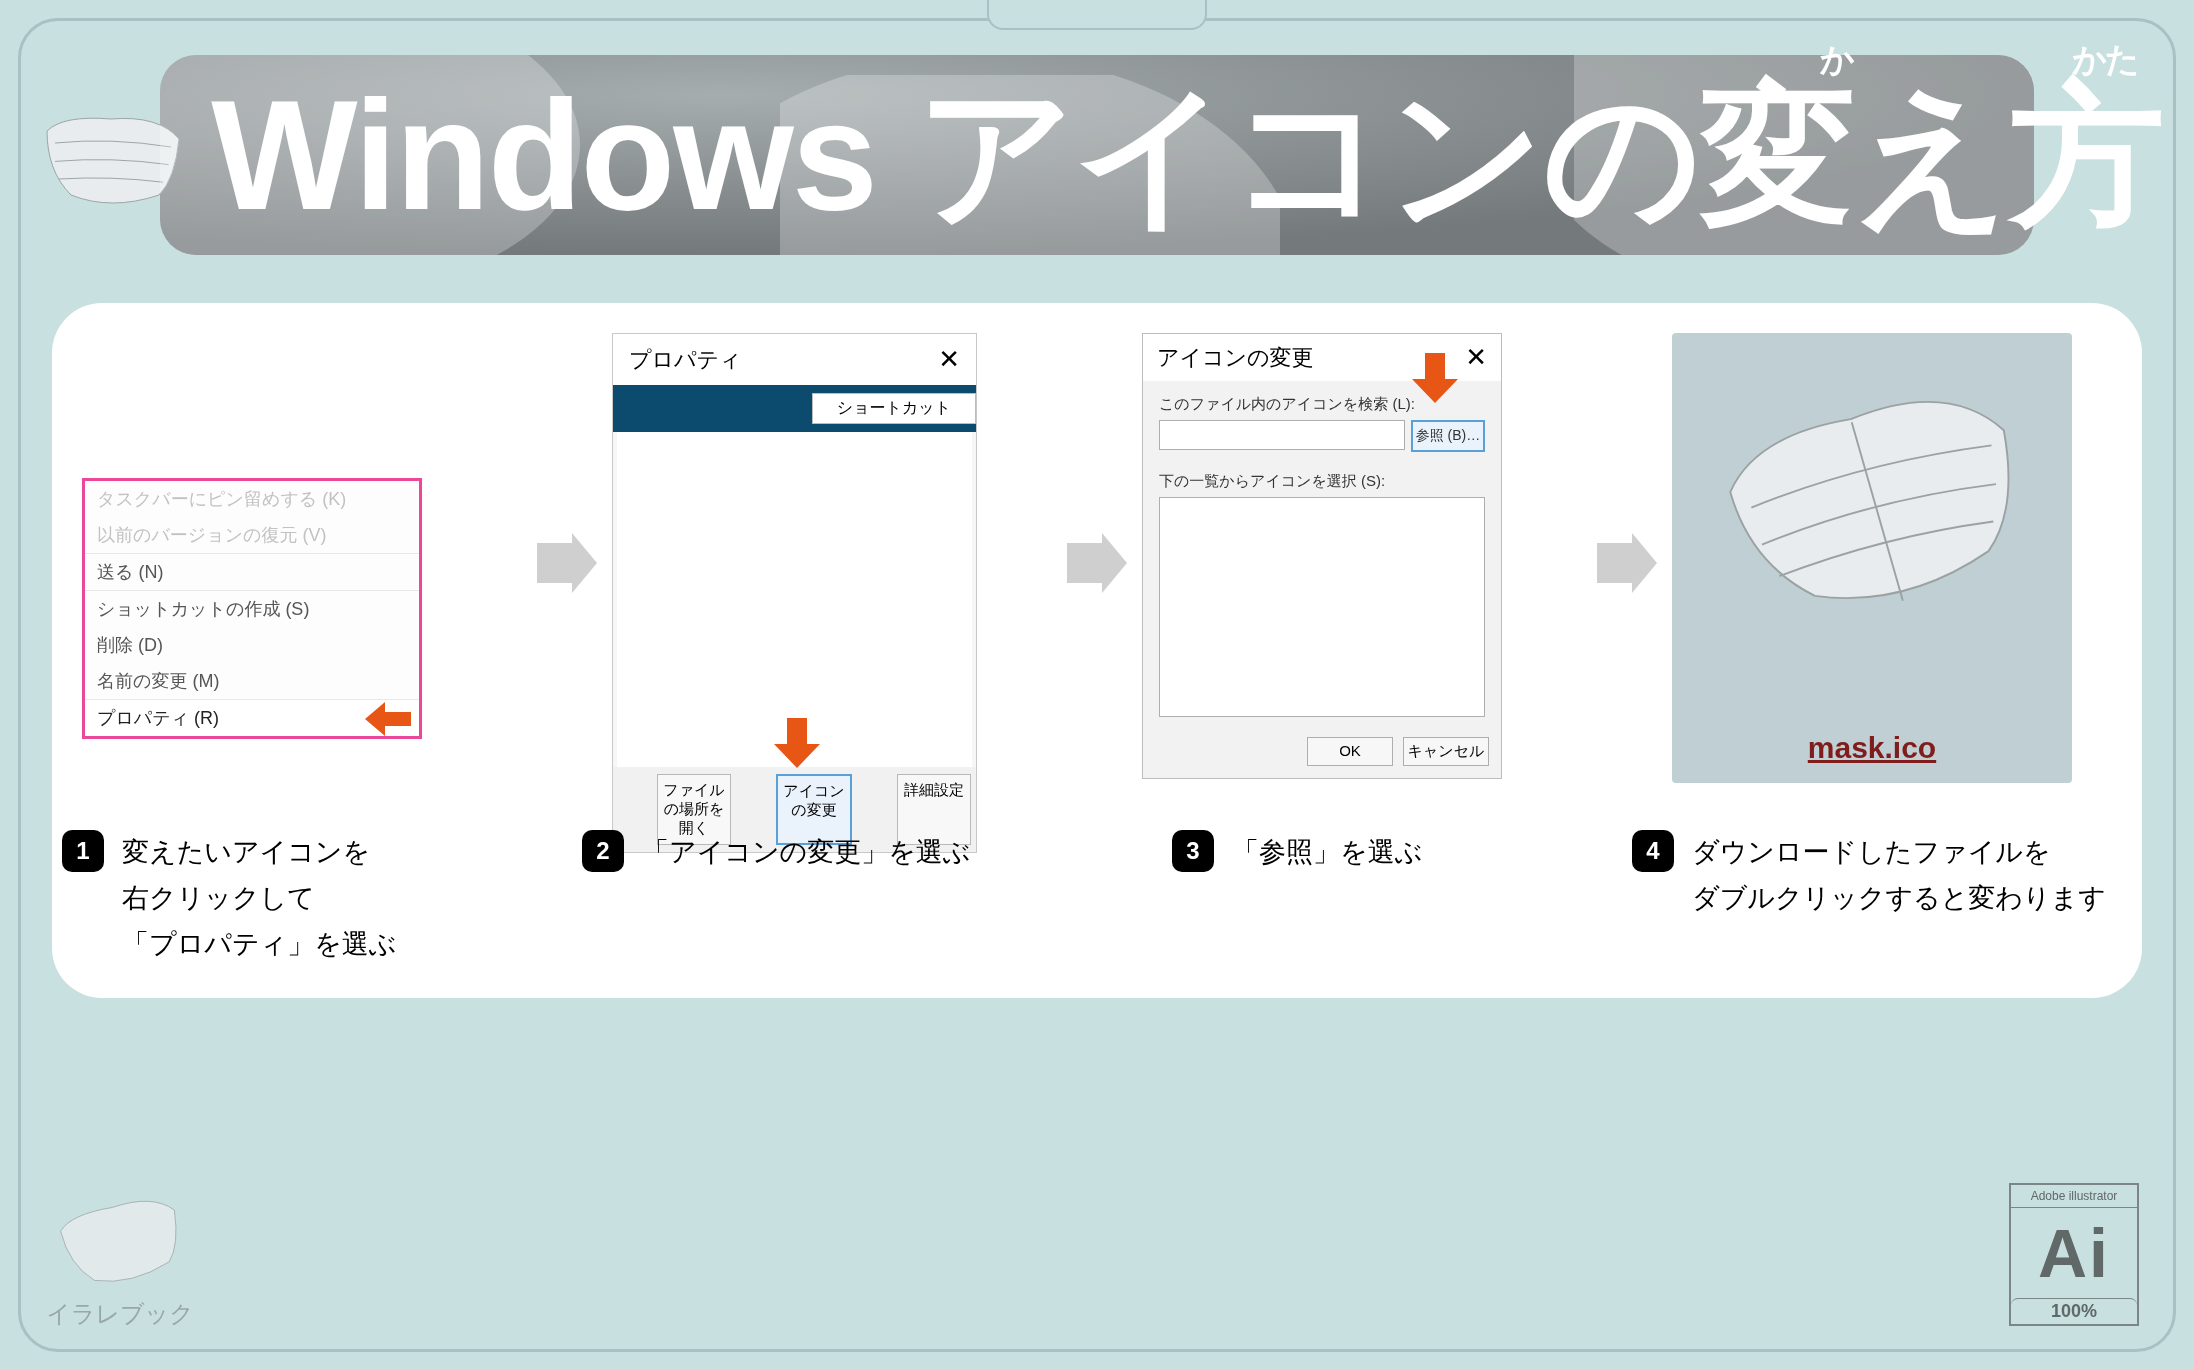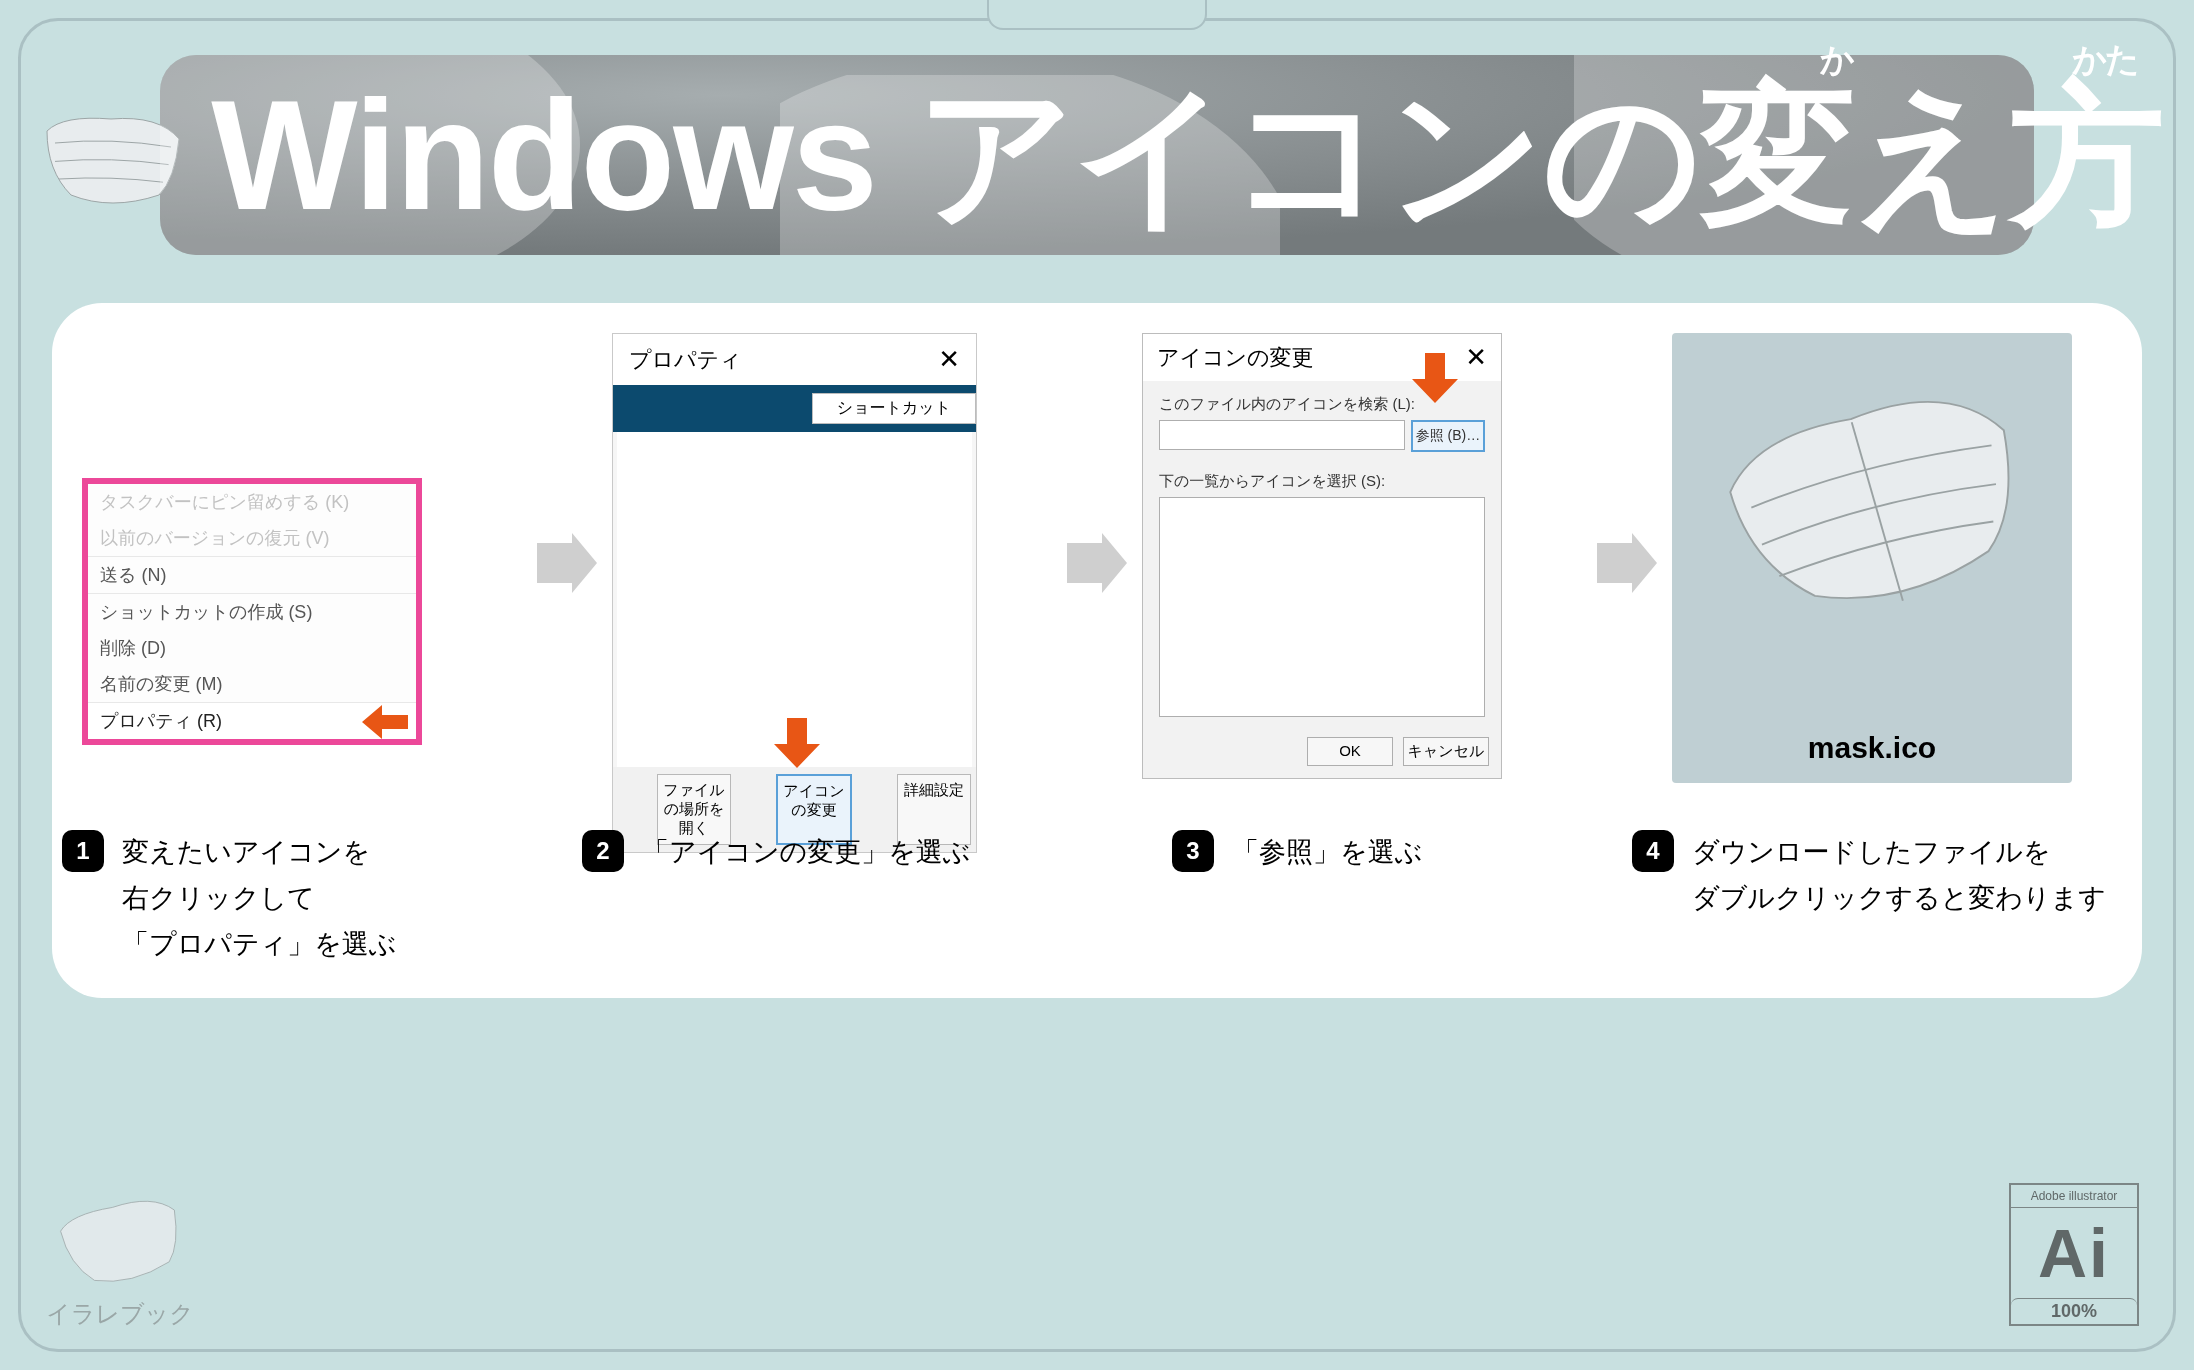--- a/index.html
+++ b/index.html
@@ -79,21 +79,21 @@
     display:flex; align-items:center; justify-content:center;
     padding-top: 200px;
   }
   .arrow-gap svg { width: 60px; height: 60px; fill:#cfcfcf; }
 
   
   .ctx {
     width: 340px;
     margin-top: 145px;
     background:#fdfdfd;
-    border:6px solid #ec4899;
+    border:3px solid #ec4899;
     font-size: 18px;
     color:#555;
   }
   .ctx .grp { border-top:1px solid #e8e8e8; }
   .ctx .row { padding:6px 12px; }
   .ctx .row.faded { color:#c2c2c2; }
   .ctx .row.sel { background:#fff; color:#222; position:relative; }
   .pointer-left { position:absolute; right:8px; top:2px; }
 
   
@@ -142,21 +142,21 @@
     border:1px solid #aeaeae; background:#f7f7f7;
   }
 
   
   .res {
     width:400px; height:450px; background:#bfcfd3;
     border-radius:4px; display:flex; flex-direction:column;
     align-items:center; justify-content:flex-end; padding-bottom:18px;
     position:relative; overflow:hidden;
   }
-  .res .fname{ font-size:30px; font-weight:700; color:#000000; }
+  .res .fname{ font-size:30px; font-weight:700; color:#7f1d1d;text-decoration:underline; }
 
   
   .capbar{
     position:absolute; left:10px; right:10px; bottom:30px;
     display:flex; gap:60px;
   }
   .cap{ flex:1 1 0; display:flex; gap:18px; font-size:27px; line-height:1.7; }
   .cap0{ flex:0 0 380px; }
   .cap1{ flex:0 0 420px; margin-left:80px; }
   .cap2{ flex:0 0 360px; margin-left:110px; }

